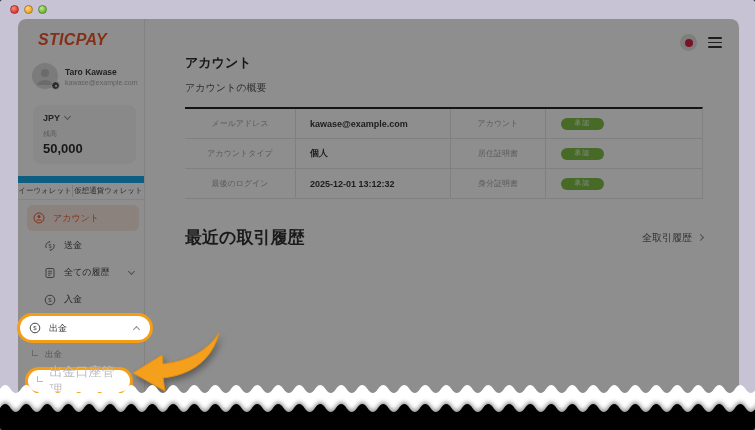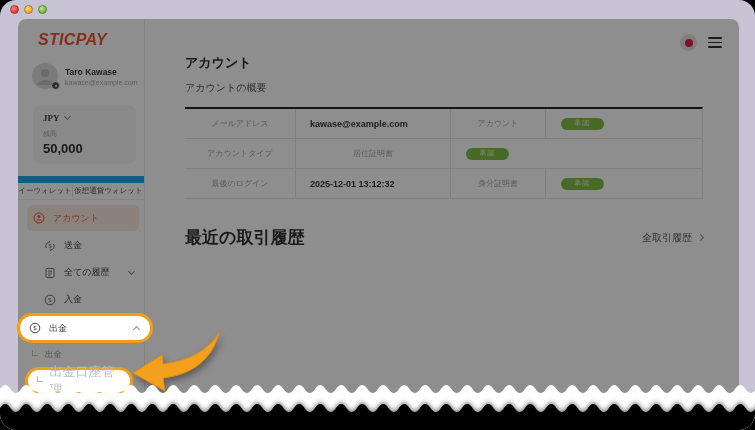--- a/index.html
+++ b/index.html
@@ -1,20 +1,20 @@
 <!DOCTYPE html>
 <html><head>
 <meta charset="utf-8">
 <style>
   * { margin:0; padding:0; box-sizing:border-box; }
   html,body { background:#000; width:755px; height:430px; }
   body { font-family:"Liberation Sans","DejaVu Sans",sans-serif; }
 
   .screen { position:relative; width:755px; height:430px; background:#c7c3d4;
-            border-radius:16px; overflow:hidden; }
+            border-radius:2px; overflow:hidden; }
 
   
   .titlebar { height:19px; display:flex; align-items:center; gap:5px; padding-left:10px; }
   .light { width:9px; height:9px; border-radius:50%; }
   .light.red    { background:radial-gradient(circle at 35% 30%, #fa8c7e, #dd372d 72%); border:1px solid #a23229; }
   .light.yellow { background:radial-gradient(circle at 35% 30%, #ffd97e, #efa228 72%); border:1px solid #a87a20; }
   .light.green  { background:radial-gradient(circle at 35% 30%, #c4e98e, #69b538 72%); border:1px solid #55872a; }
 
   
   .window { position:absolute; left:18px; top:19px; right:16px; bottom:0;
@@ -28,21 +28,21 @@
   .avatar { position:relative; width:26px; height:26px; border-radius:50%; background:#dcdcdc; flex:0 0 26px; }
   .avatar svg { position:absolute; inset:0; }
   .avatar .abadge { position:absolute; right:-2px; bottom:-1px; width:9px; height:9px;
           border-radius:50%; background:#4a4a4a; border:1px solid #fff; }
   .avatar .abadge::after { content:""; position:absolute; left:2.5px; top:2.5px; width:2px; height:2px;
           border-radius:50%; background:#fff; }
   .uname  { font-size:8.5px; font-weight:bold; color:#333; }
   .uemail { font-size:7px; color:#aaa; margin-top:2px; }
 
   .balance-card { margin:16px 8px 0 15px; background:#f6f6f6; border-radius:8px; padding:8px 10px; }
-  .cur-row { display:flex; align-items:center; gap:5px; font-size:9px; font-weight:bold; color:#333;font-family:Liberation Serif, serif; }
+  .cur-row { display:flex; align-items:center; gap:5px; font-size:9px; font-weight:bold; color:#333; }
   .bal-label { margin-top:6px; font-size:7px; color:#9a9a9a; }
   .bal-value { margin-top:2px; font-size:13px; font-weight:bold; color:#1f1f1f; }
 
   .tabs { margin-top:12px; border-top:7px solid #0ea5e9; border-bottom:1px solid #ececec;
           height:24px; display:flex; align-items:center; font-size:7.5px; color:#4a4a4a; }
   .tab { text-align:center; }
   .tab.first { flex:0 0 54px; }
   .tab.second { flex:1; }
   .tab-div { width:1px; height:12px; background:#dedede; }
 
@@ -231,20 +231,21 @@
         <div class="t-row">
           <span class="t-cell t-label">メールアドレス</span>
           <span class="t-cell t-value">kawase@example.com</span>
           <span class="t-cell t-doc">アカウント</span>
           <span class="t-cell t-badge">
             <span class="badge">承認</span>
           </span>
         </div>
         <div class="t-row">
           <span class="t-cell t-label">アカウントタイプ</span>
+          <span class="t-cell t-value">個人</span>
           <span class="t-cell t-doc">居住証明書</span>
           <span class="t-cell t-badge">
             <span class="badge">承認</span>
           </span>
         </div>
         <div class="t-row">
           <span class="t-cell t-label">最後のログイン</span>
           <span class="t-cell t-value">2025-12-01 13:12:32</span>
           <span class="t-cell t-doc">身分証明書</span>
           <span class="t-cell t-badge">

